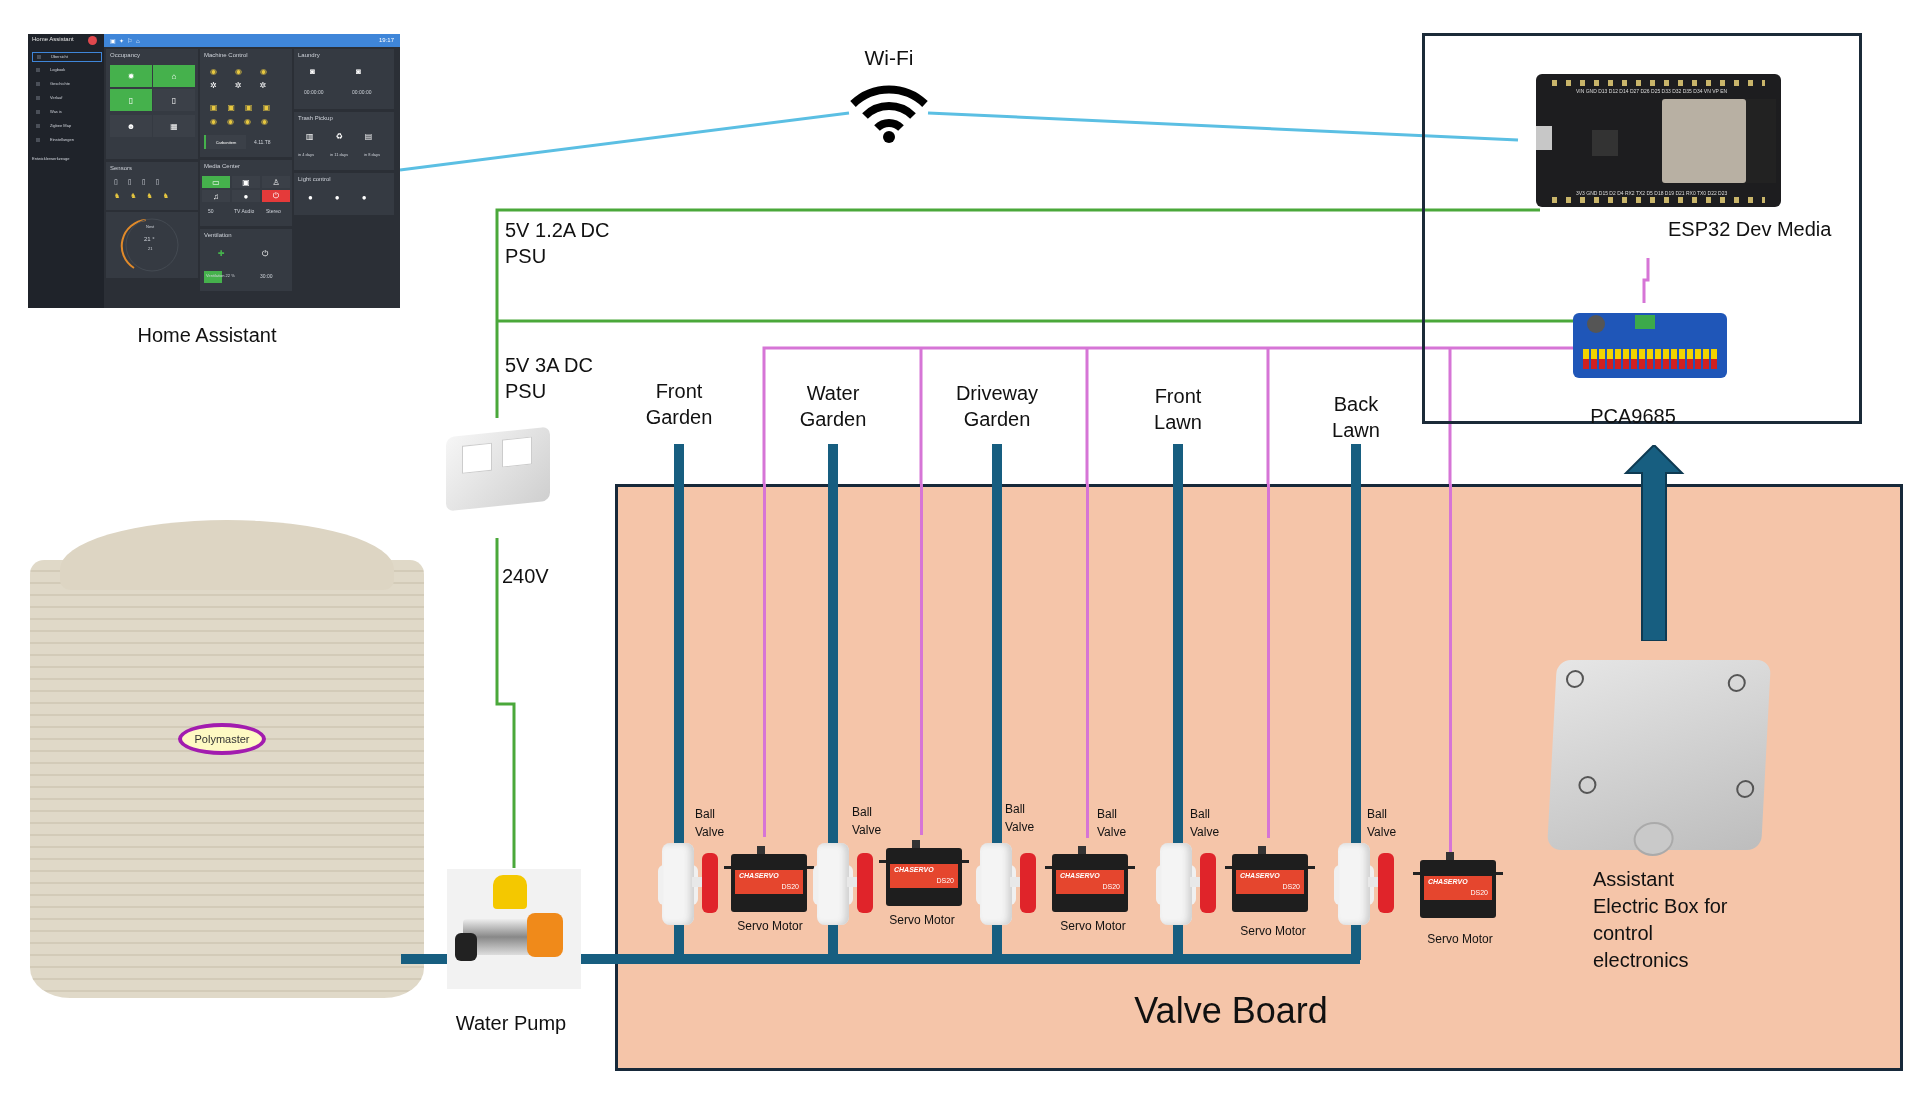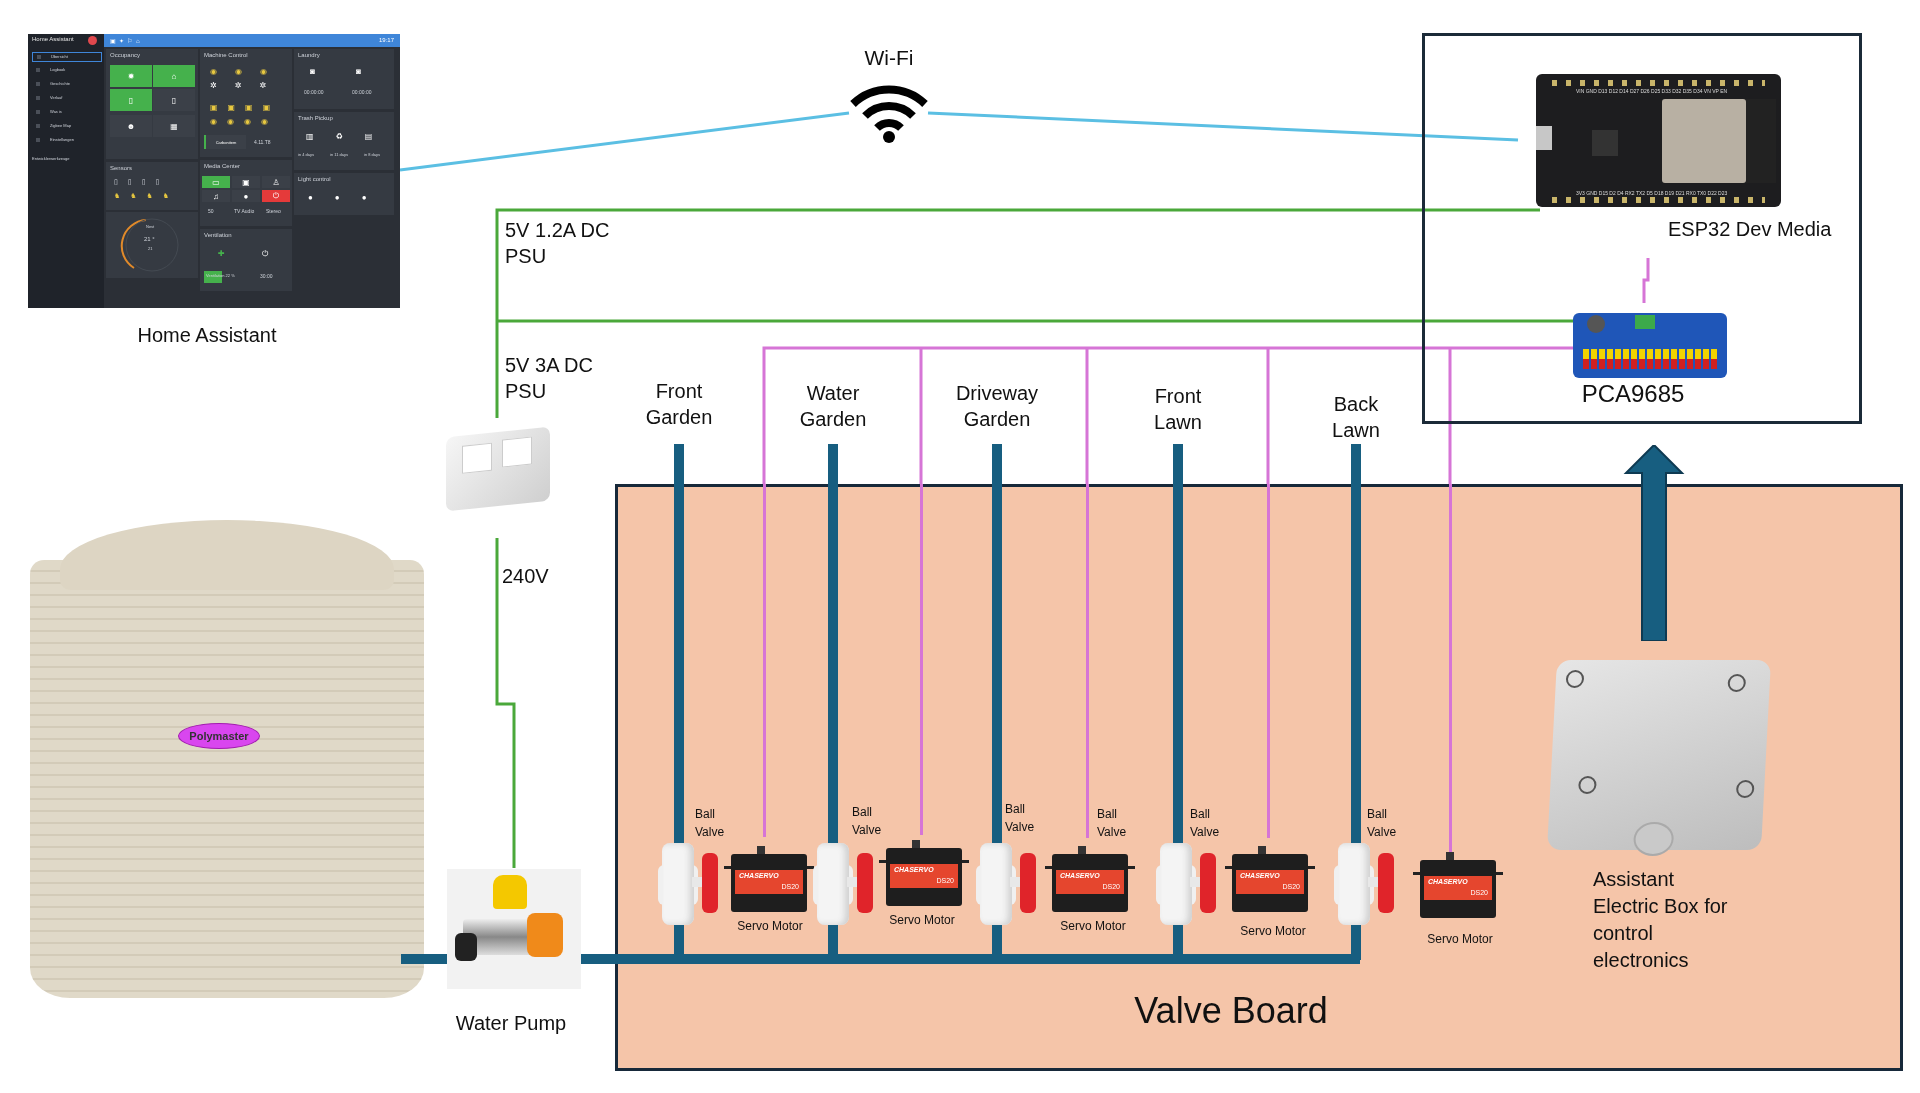--- a/index.html
+++ b/index.html
@@ -199,35 +199,35 @@
   <div class="abs" style="left:40px;top:116px;font-size:5px;color:#ddd;white-space:nowrap">3V3 GND D15 D2 D4 RX2 TX2 D5 D18 D19 D21 RX0 TX0 D22 D23</div>
   <div class="abs" style="left:16px;bottom:4px;right:16px;height:6px;background:repeating-linear-gradient(90deg,#c9b56a 0 5px,transparent 5px 14px)"></div>
 </div>
 <div class="lbl" style="left:1668px;top:216px;font-size:20px">ESP32 Dev Media</div>
 <div class="pcb" style="left:1573px;top:313px;width:154px;height:65px;background:#1f56b8">
   <div class="abs" style="left:14px;top:2px;width:18px;height:18px;border-radius:50%;background:#555"></div>
   <div class="abs" style="left:62px;top:2px;width:20px;height:14px;background:#3caa4a"></div>
   <div class="abs" style="left:10px;top:36px;width:134px;height:10px;background:repeating-linear-gradient(90deg,#f0d400 0 6px,transparent 6px 8px)"></div>
   <div class="abs" style="left:10px;top:46px;width:134px;height:10px;background:repeating-linear-gradient(90deg,#d02020 0 6px,transparent 6px 8px)"></div>
 </div>
-<div class="lbl ctr" style="left:1633px;top:381px;font-size:24px">PCA9685</div>
+<div class="lbl ctr" style="left:1633px;top:403px;font-size:20px">PCA9685</div>
 
 <div class="lbl" style="left:505px;top:217px">5V 1.2A DC</div>
 <div class="lbl" style="left:505px;top:243px">PSU</div>
 <div class="lbl" style="left:505px;top:352px">5V 3A DC</div>
 <div class="lbl" style="left:505px;top:378px">PSU</div>
 <div class="lbl" style="left:502px;top:563px">240V</div>
 <div class="abs" style="left:446px;top:432px;width:104px;height:74px;background:linear-gradient(135deg,#f6f6f6,#cfcfcf);border-radius:8px;transform:skewY(-6deg)">
   <div class="abs" style="left:16px;top:10px;width:28px;height:26px;background:#fff;border:1px solid #ccc"></div>
   <div class="abs" style="left:56px;top:8px;width:28px;height:26px;background:#fff;border:1px solid #ccc"></div>
 </div>
 
 <div class="abs" style="left:30px;top:560px;width:394px;height:438px;background:repeating-linear-gradient(180deg,#e0d9c8 0 10px,#d3cbb8 10px 12px);border-radius:14px 14px 40px 40px/14px 14px 30px 30px"></div>
 <div class="abs" style="left:60px;top:520px;width:334px;height:70px;background:#ddd5c3;border-radius:50% 50% 10px 10px/70% 70% 10px 10px"></div>
-<div class="abs" style="left:178px;top:723px;width:80px;height:24px;border-radius:50%;background:#d946ef;border:1px solid #a21caf;font-size:11px;font-weight:bold;color:#333;display:flex;align-items:center;justify-content:center">Polymaster</div>
+<div class="abs" style="left:178px;top:723px;width:80px;height:24px;border-radius:50%;background:#fef9c3;border:4px solid #a21caf;font-size:11px;font-weight:normal;color:#333;display:flex;align-items:center;justify-content:center">Polymaster</div>
 
 <div class="wire pipe" style="left:401px;top:954px;width:46px;height:10px"></div>
 <div class="wire pipe" style="left:581px;top:954px;width:779px;height:10px"></div>
 
 <div class="abs" style="left:447px;top:869px;width:134px;height:120px;background:#f2f2f2">
   <div class="abs" style="left:46px;top:6px;width:34px;height:34px;background:#f4c800;border-radius:10px 10px 4px 4px"></div>
   <div class="abs" style="left:16px;top:50px;width:70px;height:36px;background:linear-gradient(180deg,#eee,#888,#ddd);border-radius:4px"></div>
   <div class="abs" style="left:80px;top:44px;width:36px;height:44px;background:#f08a1a;border-radius:8px"></div>
   <div class="abs" style="left:8px;top:64px;width:22px;height:28px;background:#222;border-radius:6px"></div>
 </div>

